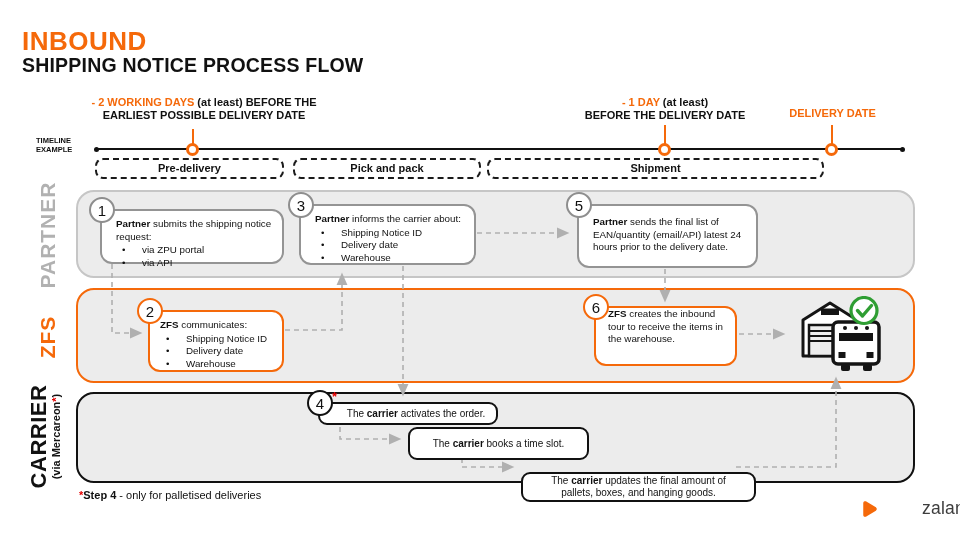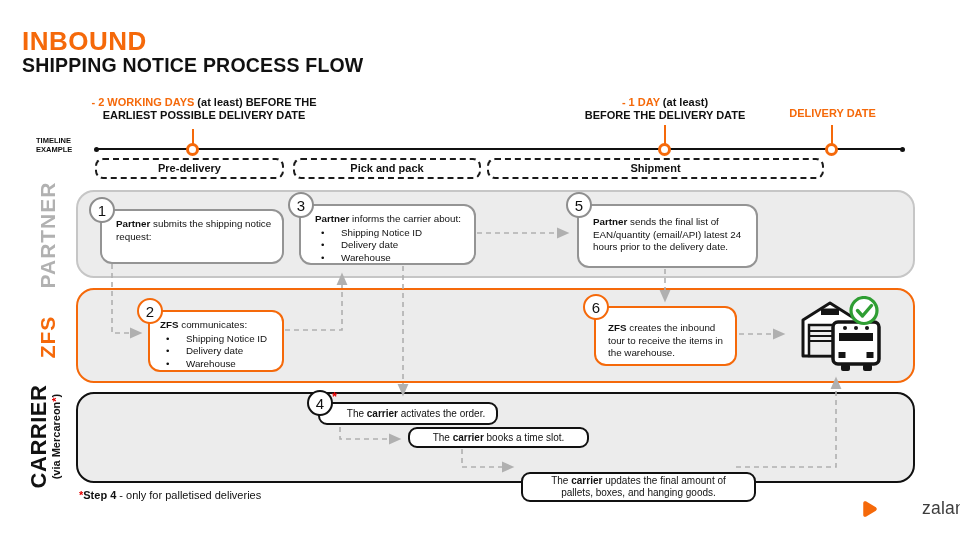--- a/index.html
+++ b/index.html
@@ -140,20 +140,24 @@
       <path d="M340,427 V439 H399" marker-end="url(#ah)"></path>
       <path d="M462,449 V467 H512" marker-end="url(#ah)"></path>
       <path d="M736,467 H836 V379" marker-end="url(#ah)"></path>
     </g>
   </svg>
 
   <div class="step-box b-gray" style="left:100px; top:209px; width:184px; height:55px;">
     <div class="num-circle nc-gray">1</div>
     <div class="step-text">
       <b>Partner</b><span> submits the shipping notice request:</span>
+      <ul>
+        <li>via ZPU portal</li>
+        <li>via API</li>
+      </ul>
     </div>
   </div>
 
   <div class="step-box b-gray" style="left:299px; top:204px; width:177px; height:61px;">
     <div class="num-circle nc-gray">3</div>
     <div class="step-text">
       <b>Partner</b><span> informs the carrier about:</span>
       <ul>
         <li>Shipping Notice ID</li>
         <li>Delivery date</li>
@@ -176,34 +180,34 @@
       <ul>
         <li>Shipping Notice ID</li>
         <li>Delivery date</li>
         <li>Warehouse</li>
       </ul>
     </div>
   </div>
 
   <div class="step-box b-orange" style="left:594px; top:306px; width:143px; height:60px;">
     <div class="num-circle nc-orange">6</div>
-    <div class="step-text" style="padding-top:14px; padding-left:12px;">
+    <div class="step-text" style="padding-top:0; padding-left:12px;">
       <b>ZFS</b><span> creates the inbound tour to receive the items in the warehouse.</span>
     </div>
   </div>
 
   <div class="carrier-box" style="left:318px; top:402px; width:180px; height:23px;">
     <div class="num-circle nc-black">
       <span>4</span>
       <span class="nc-ast">*</span>
     </div>
     <div style="padding-left:16px;"><span>The </span><b>carrier</b><span> activates the order.</span></div>
   </div>
 
-  <div class="carrier-box" style="left:408px; top:427px; width:181px; height:21px;">
+  <div class="carrier-box" style="left:408px; top:427px; width:181px; height:33px;">
     <div><span>The </span><b>carrier</b><span> books a time slot.</span></div>
   </div>
 
   <div class="carrier-box" style="left:521px; top:452px; width:235px; height:30px; padding:0 25px;margin-top:20px;">
     <div><span>The </span><b>carrier</b><span> updates the final amount of pallets, boxes, and hanging goods.</span></div>
   </div>
 
   <svg class="wh-icon" width="92" height="78" viewBox="0 0 92 78">
     <g>
       <path d="M6,24 L33,7 L60,24 L60,60 L6,60 Z" fill="#ffffff" stroke="#141414" stroke-width="3" stroke-linejoin="round"></path>

